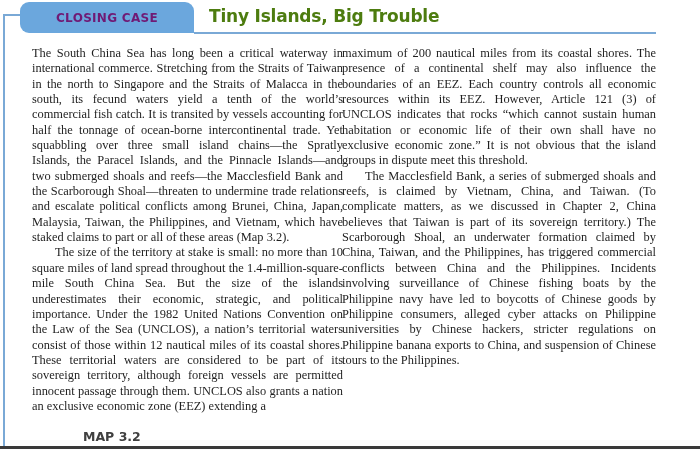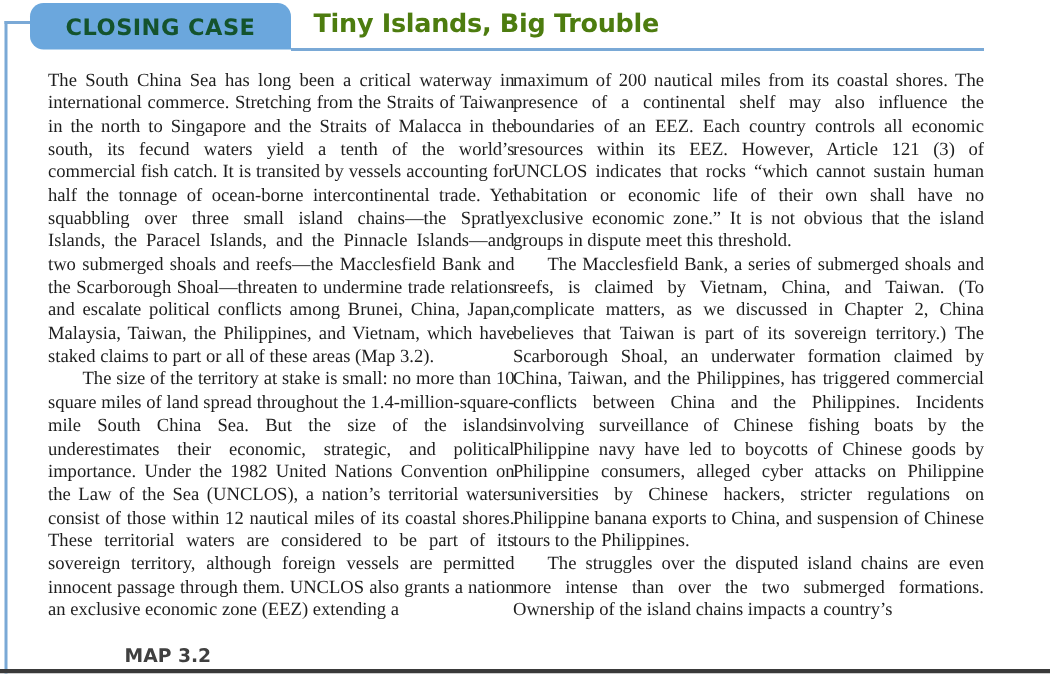--- a/index.html
+++ b/index.html
@@ -1,20 +1,20 @@
 <!DOCTYPE html>
 <html><head>
 <meta charset="utf-8">
 <style>
   html, body { margin:0; padding:0; background:#ffffff; }
   body { width:700px; height:449px; position:relative; overflow:hidden; font-family:"Liberation Serif", serif; color:#1e1e1e; }
   .bracket-v { position:absolute; left:3px; top:14px; width:2px; height:436px; background:#7aa9d6; }
   .bracket-h { position:absolute; left:3px; top:14px; width:18px; height:2px; background:#7aa9d6; }
   .tab { position:absolute; left:20px; top:2px; width:174px; height:31px; background:#6ba7dd; border-radius:9px 9px 0 9px; display:flex; align-items:center; justify-content:center; }
-  .tab-label { font-family:"DejaVu Sans", sans-serif; font-weight:bold; font-size:15px; color:#14532d; letter-spacing:0.3px; }
+  .tab-label { font-family:"DejaVu Sans", sans-serif; font-weight:bold; font-size:12px; color:#701a75; letter-spacing:0.3px; }
   .case-title { position:absolute; left:209px; top:6px; font-family:"DejaVu Sans", sans-serif; font-weight:bold; font-size:17px; color:#4d7c0f; letter-spacing:-0.2px; }
   .top-rule { position:absolute; left:194px; top:32px; width:462px; height:2px; background:#7aa9d6; }
   .col { position:absolute; top:46px; font-size:12.4px; line-height:15.35px; text-align:justify; hyphens:none; }
   .col-left { left:32px; width:311px; }
   .col-right { left:342px; width:314px; }
   .col p { margin:0; text-indent:0; }
   .col p.indent { text-indent:23px; }
   .map-label { position:absolute; left:83px; top:429px; font-family:"DejaVu Sans", sans-serif; font-weight:bold; font-size:12.5px; color:#404040; }
   .bottom-bar { position:absolute; left:0; top:446px; width:700px; height:3px; background:#3a3a3a; }
 </style>
@@ -32,18 +32,17 @@
   <div class="top-rule"></div>
 
   <div class="col col-left">
     <p>The South China Sea has long been a critical waterway in international commerce. Stretching from the Straits of Taiwan in the north to Singapore and the Straits of Malacca in the south, its fecund waters yield a tenth of the world’s commercial fish catch. It is transited by vessels accounting for half the tonnage of ocean-borne intercontinental trade. Yet squabbling over three small island chains—the Spratly Islands, the Paracel Islands, and the Pinnacle Islands—and two submerged shoals and reefs—the Macclesfield Bank and the Scarborough Shoal—threaten to undermine trade relations and escalate political conflicts among Brunei, China, Japan, Malaysia, Taiwan, the Philippines, and Vietnam, which have staked claims to part or all of these areas (Map 3.2).</p>
     <p class="indent">The size of the territory at stake is small: no more than 10 square miles of land spread throughout the 1.4-million-square-mile South China Sea. But the size of the islands underestimates their economic, strategic, and political importance. Under the 1982 United Nations Convention on the Law of the Sea (UNCLOS), a nation’s territorial waters consist of those within 12 nautical miles of its coastal shores. These territorial waters are considered to be part of its sovereign territory, although foreign vessels are permitted innocent passage through them. UNCLOS also grants a nation an exclusive economic zone (EEZ) extending a</p>
   </div>
 
   <div class="col col-right">
     <p>maximum of 200 nautical miles from its coastal shores. The presence of a continental shelf may also influence the boundaries of an EEZ. Each country controls all economic resources within its EEZ. However, Article 121 (3) of UNCLOS indicates that rocks “which cannot sustain human habitation or economic life of their own shall have no exclusive economic zone.” It is not obvious that the island groups in dispute meet this threshold.</p>
     <p class="indent">The Macclesfield Bank, a series of submerged shoals and reefs, is claimed by Vietnam, China, and Taiwan. (To complicate matters, as we discussed in Chapter 2, China believes that Taiwan is part of its sovereign territory.) The Scarborough Shoal, an underwater formation claimed by China, Taiwan, and the Philippines, has triggered commercial conflicts between China and the Philippines. Incidents involving surveillance of Chinese fishing boats by the Philippine navy have led to boycotts of Chinese goods by Philippine consumers, alleged cyber attacks on Philippine universities by Chinese hackers, stricter regulations on Philippine banana exports to China, and suspension of Chinese tours to the Philippines.</p>
-    <p class="indent">The struggles over the disputed island chains are even more intense than over the two submerged formations. Ownership of the island chains impacts a country’s</p>
   </div>
 
   <div class="map-label">MAP 3.2</div>
   <div class="bottom-bar"></div>
 </div>
 
 </body></html>

